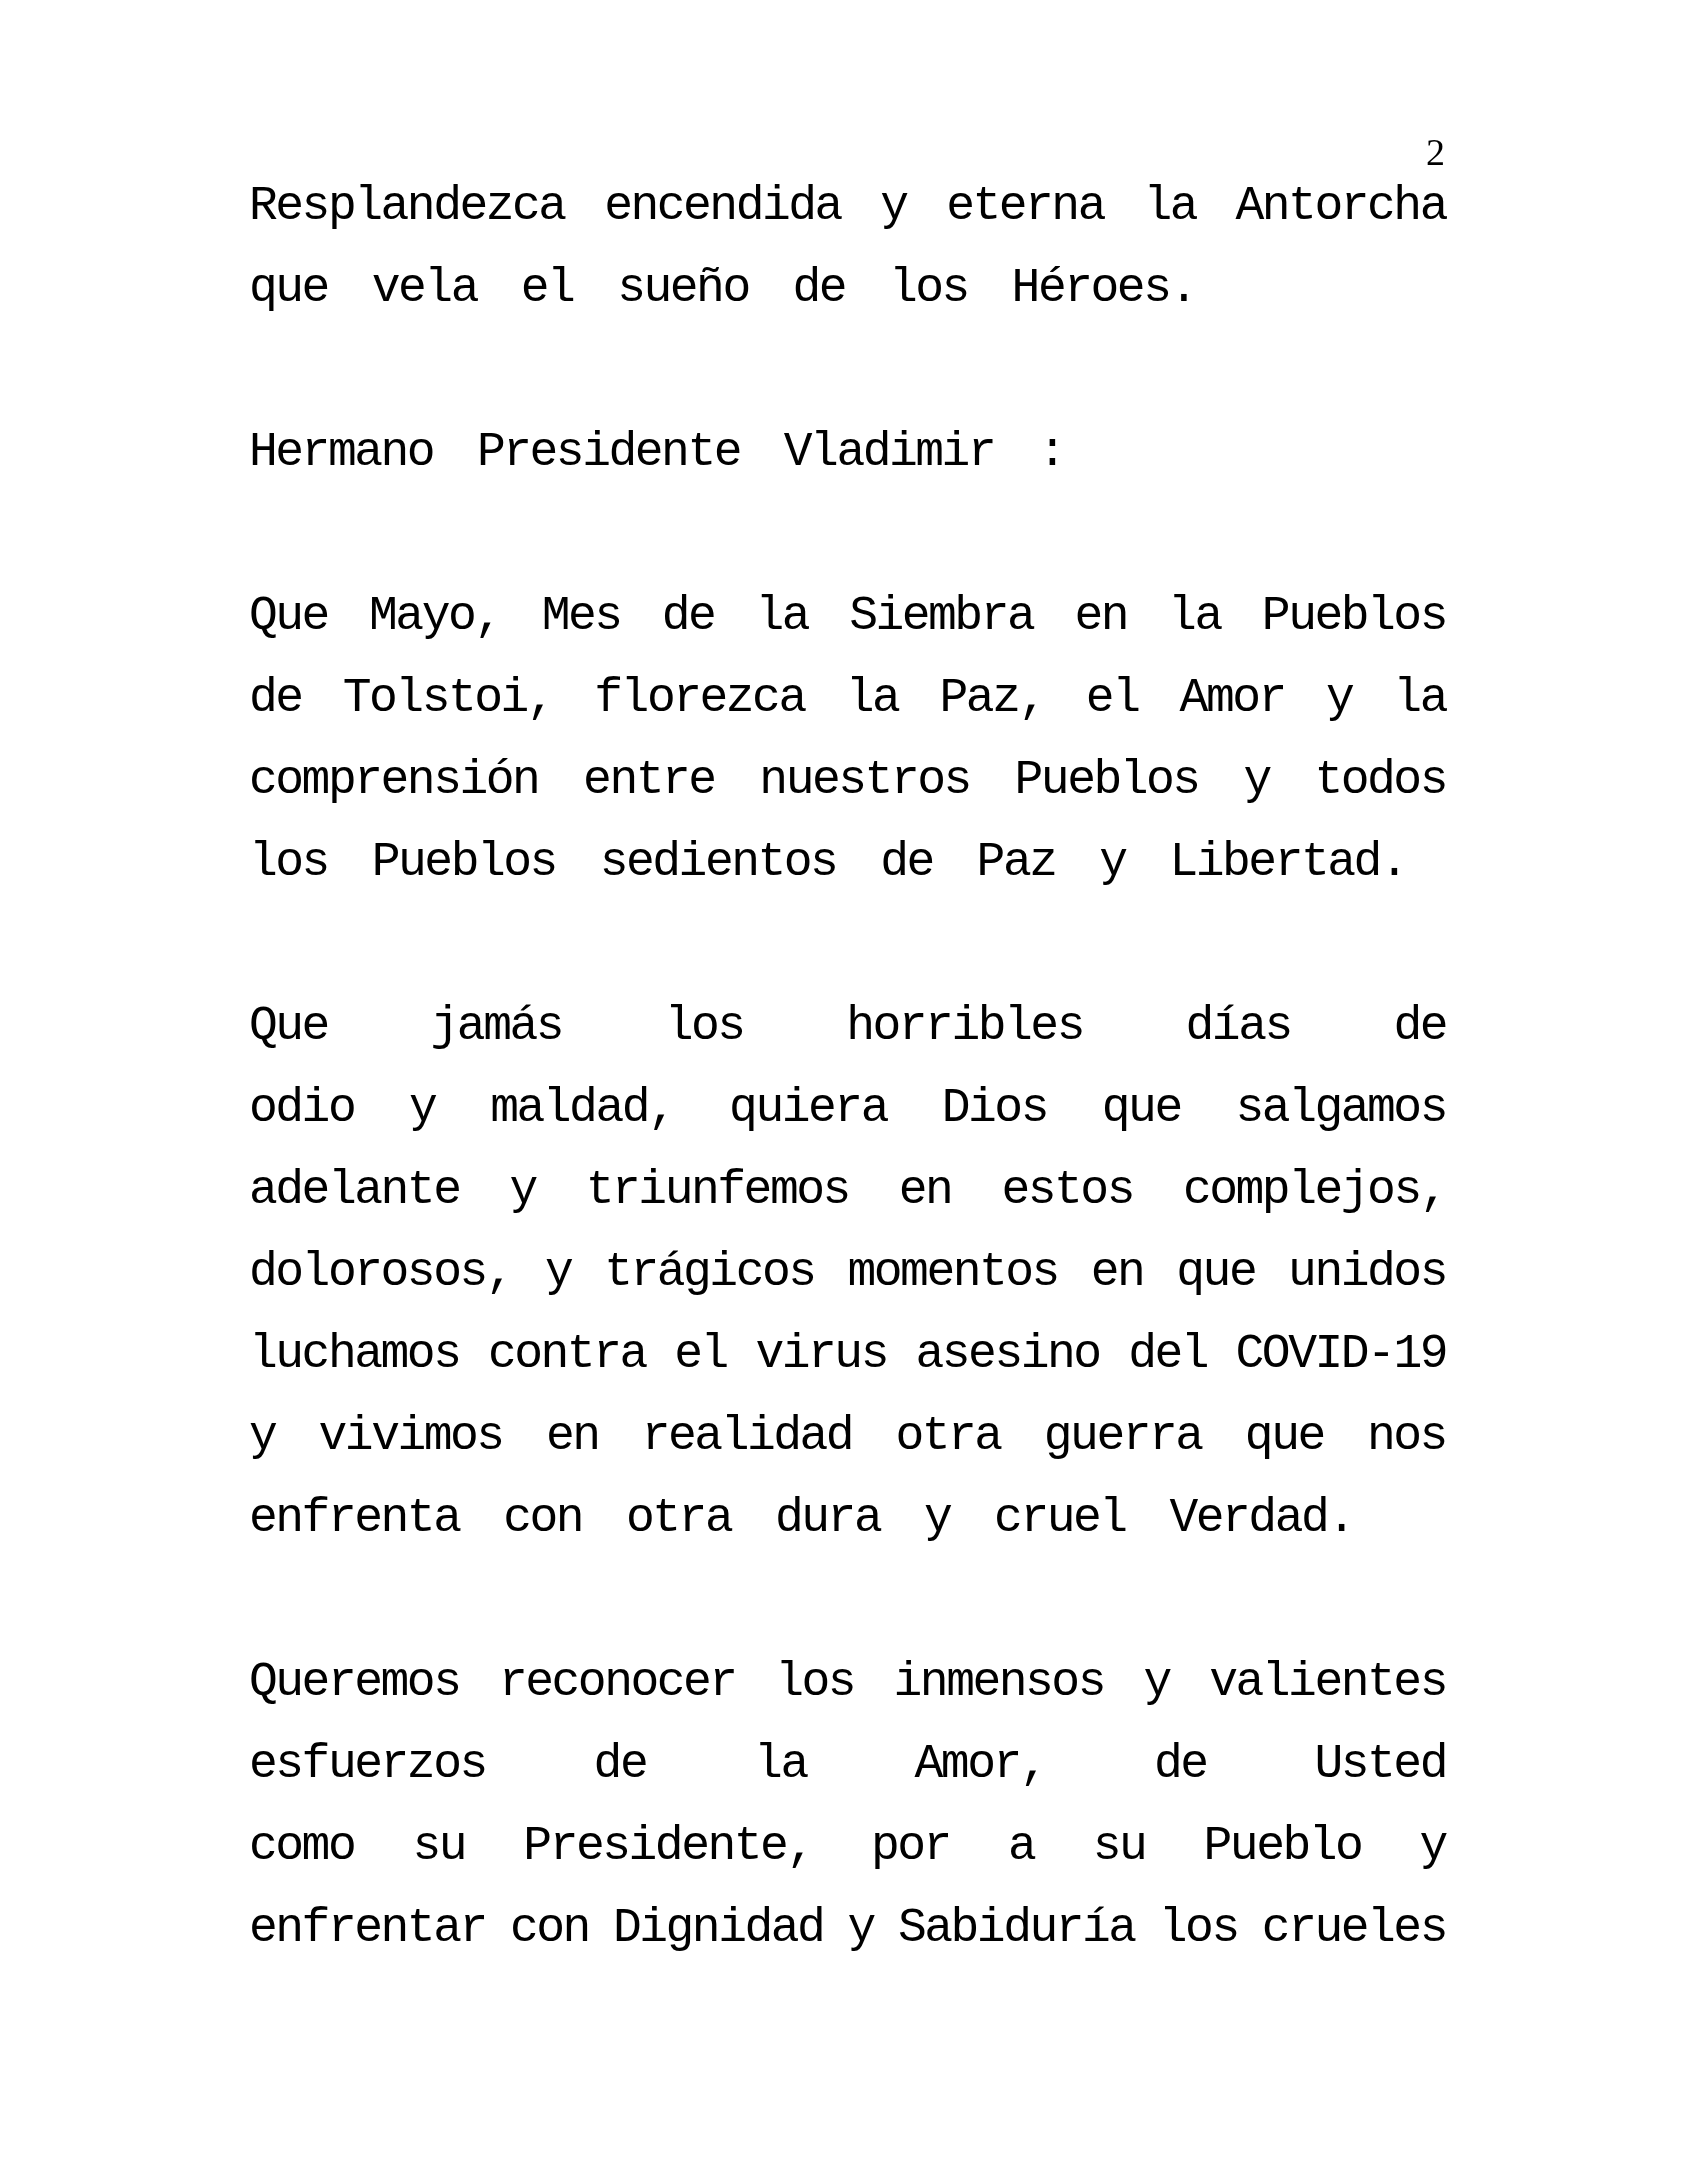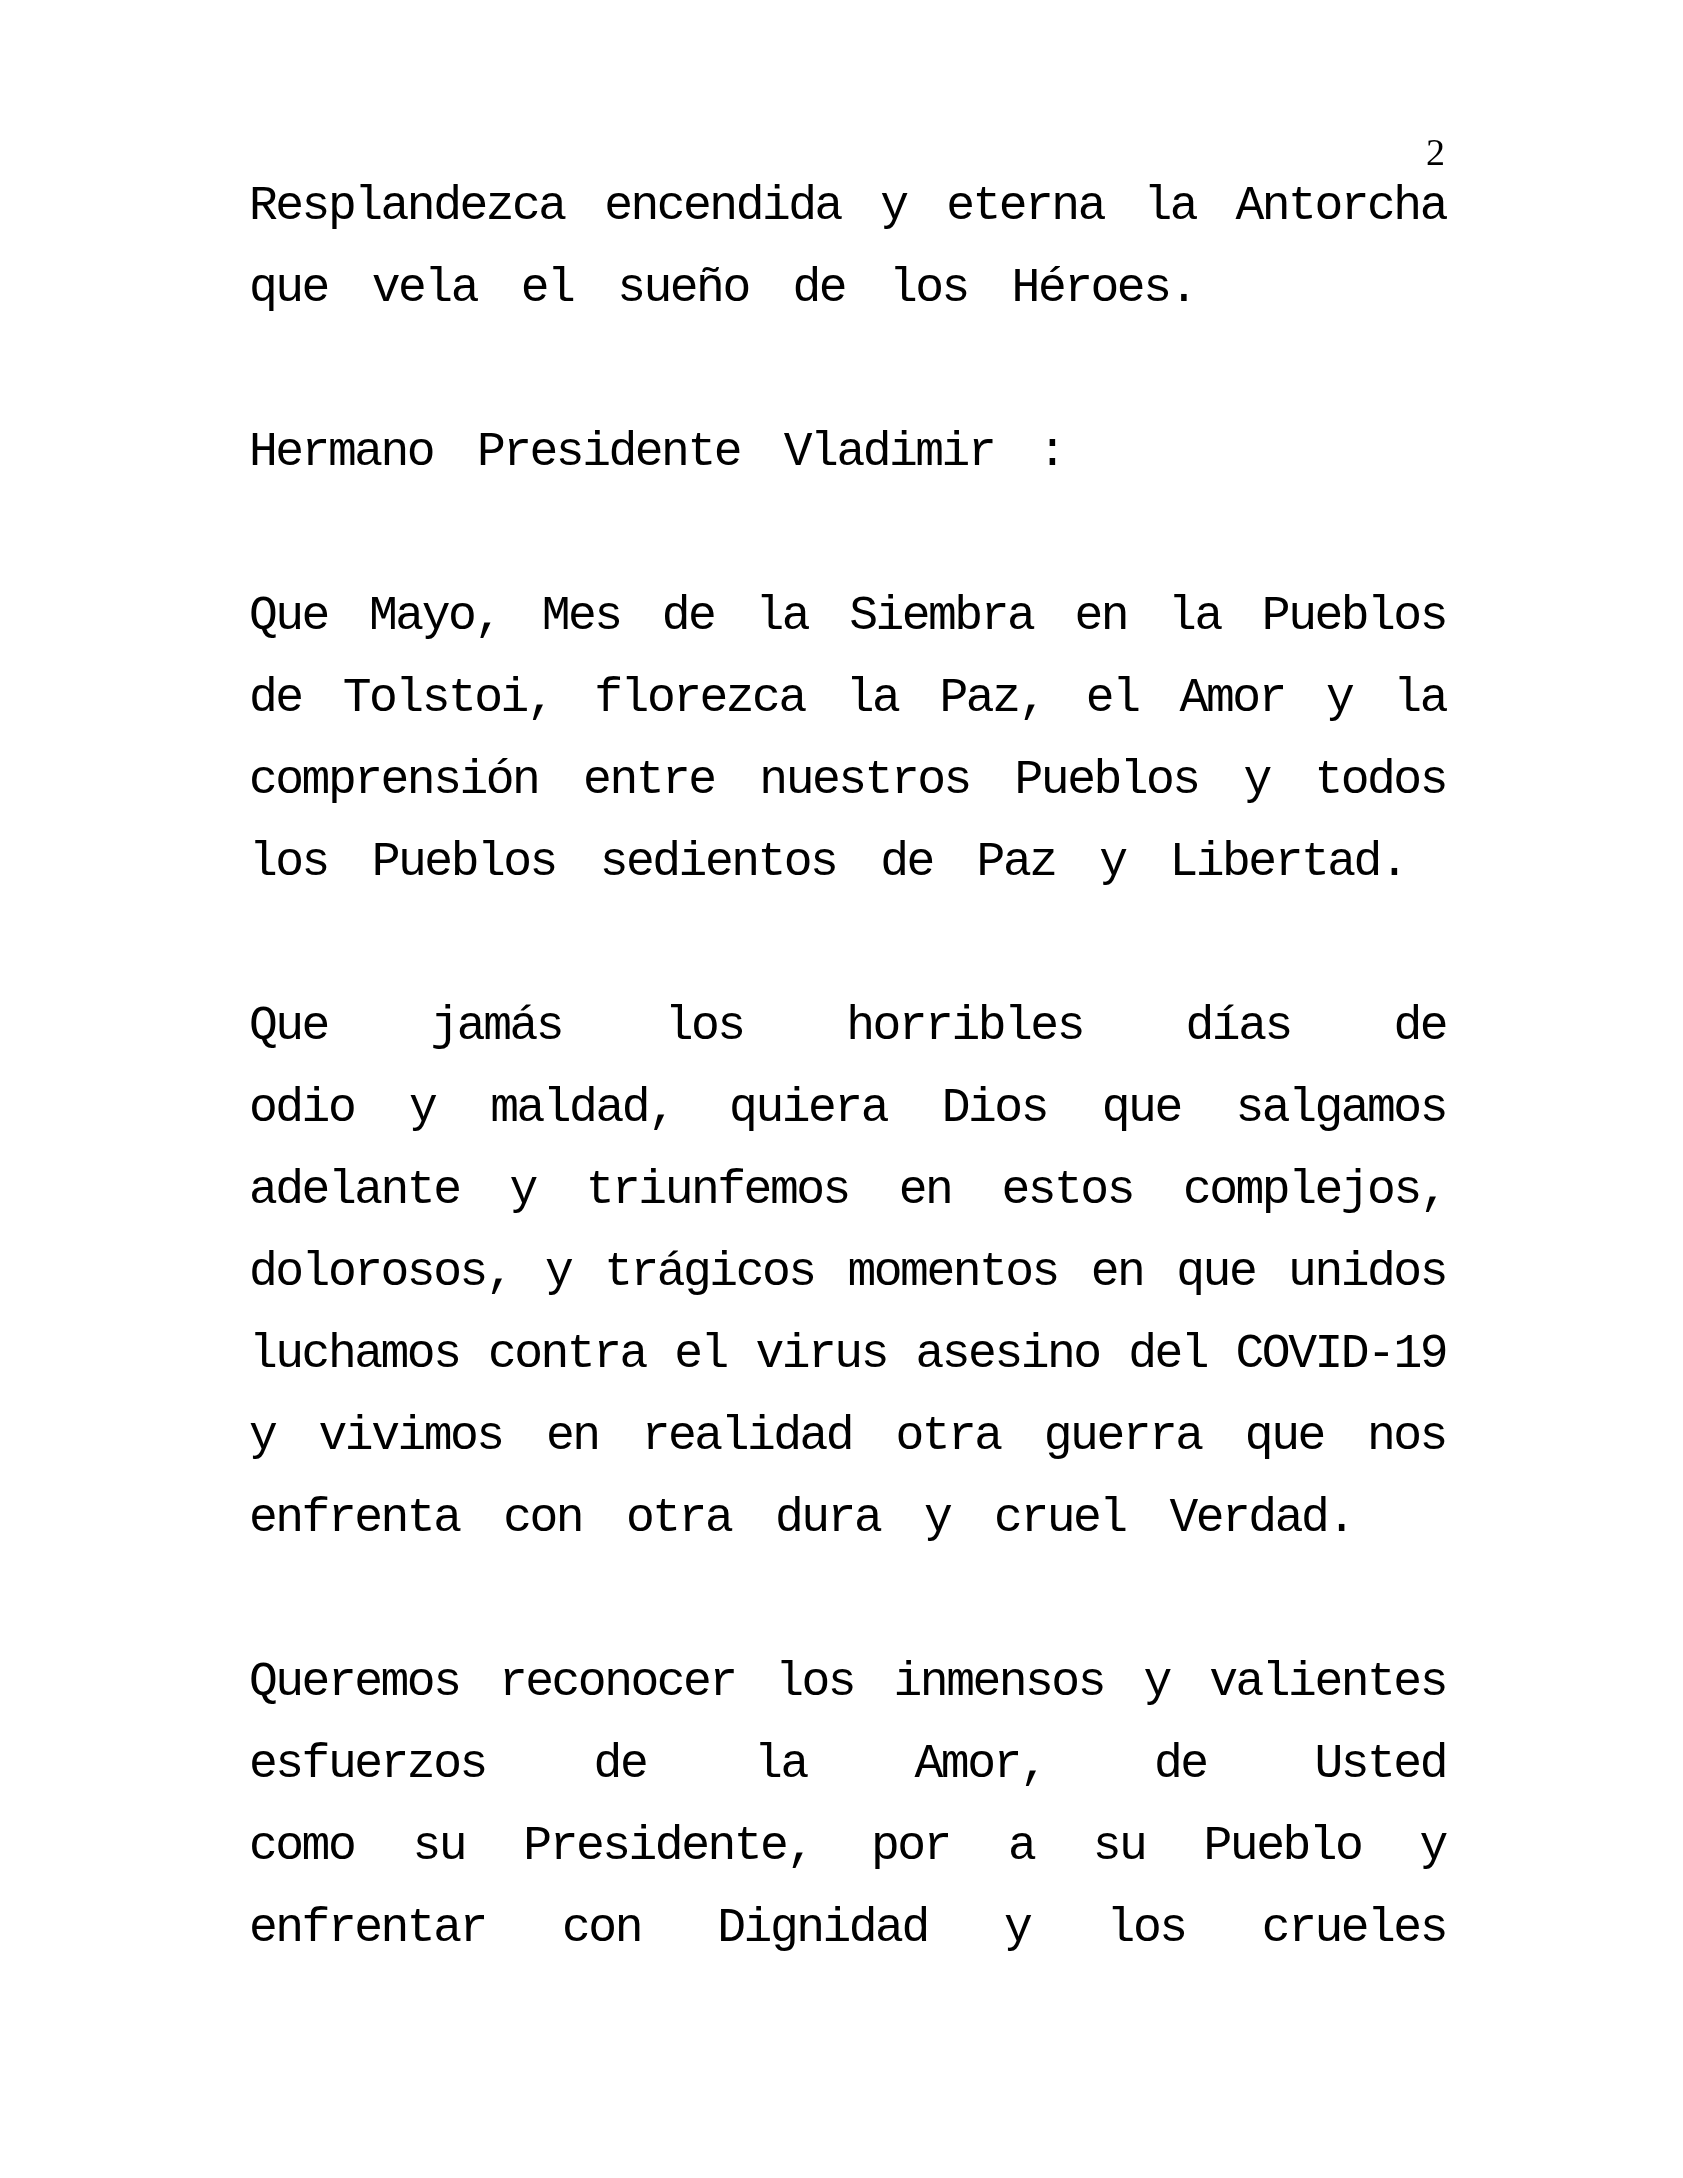--- a/index.html
+++ b/index.html
@@ -86,17 +86,17 @@
         <div class="line just"><span class="word">adelante</span><span class="word">y</span><span class="word">triunfemos</span><span class="word">en</span><span class="word">estos</span><span class="word">complejos,</span></div>
         <div class="line just"><span class="word">dolorosos,</span><span class="word">y</span><span class="word">trágicos</span><span class="word">momentos</span><span class="word">en</span><span class="word">que</span><span class="word">unidos</span></div>
         <div class="line just"><span class="word">luchamos</span><span class="word">contra</span><span class="word">el</span><span class="word">virus</span><span class="word">asesino</span><span class="word">del</span><span class="word">COVID-19</span></div>
         <div class="line just"><span class="word">y</span><span class="word">vivimos</span><span class="word">en</span><span class="word">realidad</span><span class="word">otra</span><span class="word">guerra</span><span class="word">que</span><span class="word">nos</span></div>
         <div class="line">enfrenta con otra dura y cruel Verdad.</div>
       </div>
       <div class="paragraph">
         <div class="line just"><span class="word">Queremos</span><span class="word">reconocer</span><span class="word">los</span><span class="word">inmensos</span><span class="word">y</span><span class="word">valientes</span></div>
         <div class="line just"><span class="word">esfuerzos</span><span class="word">de</span><span class="word">la</span><span class="word">Amor,</span><span class="word">de</span><span class="word">Usted</span></div>
         <div class="line just"><span class="word">como</span><span class="word">su</span><span class="word">Presidente,</span><span class="word">por</span><span class="word">a</span><span class="word">su</span><span class="word">Pueblo</span><span class="word">y</span></div>
-        <div class="line just"><span class="word">enfrentar</span><span class="word">con</span><span class="word">Dignidad</span><span class="word">y</span><span class="word">los</span><span class="word">crueles</span></div>
+        <div class="line just"><span class="word">enfrentar</span><span class="word">con</span><span class="word">Dignidad</span><span class="word">y</span><span class="word">Sabiduría</span><span class="word">los</span><span class="word">crueles</span></div>
       </div>
     </div>
 </div>
 
 
 </body></html>

